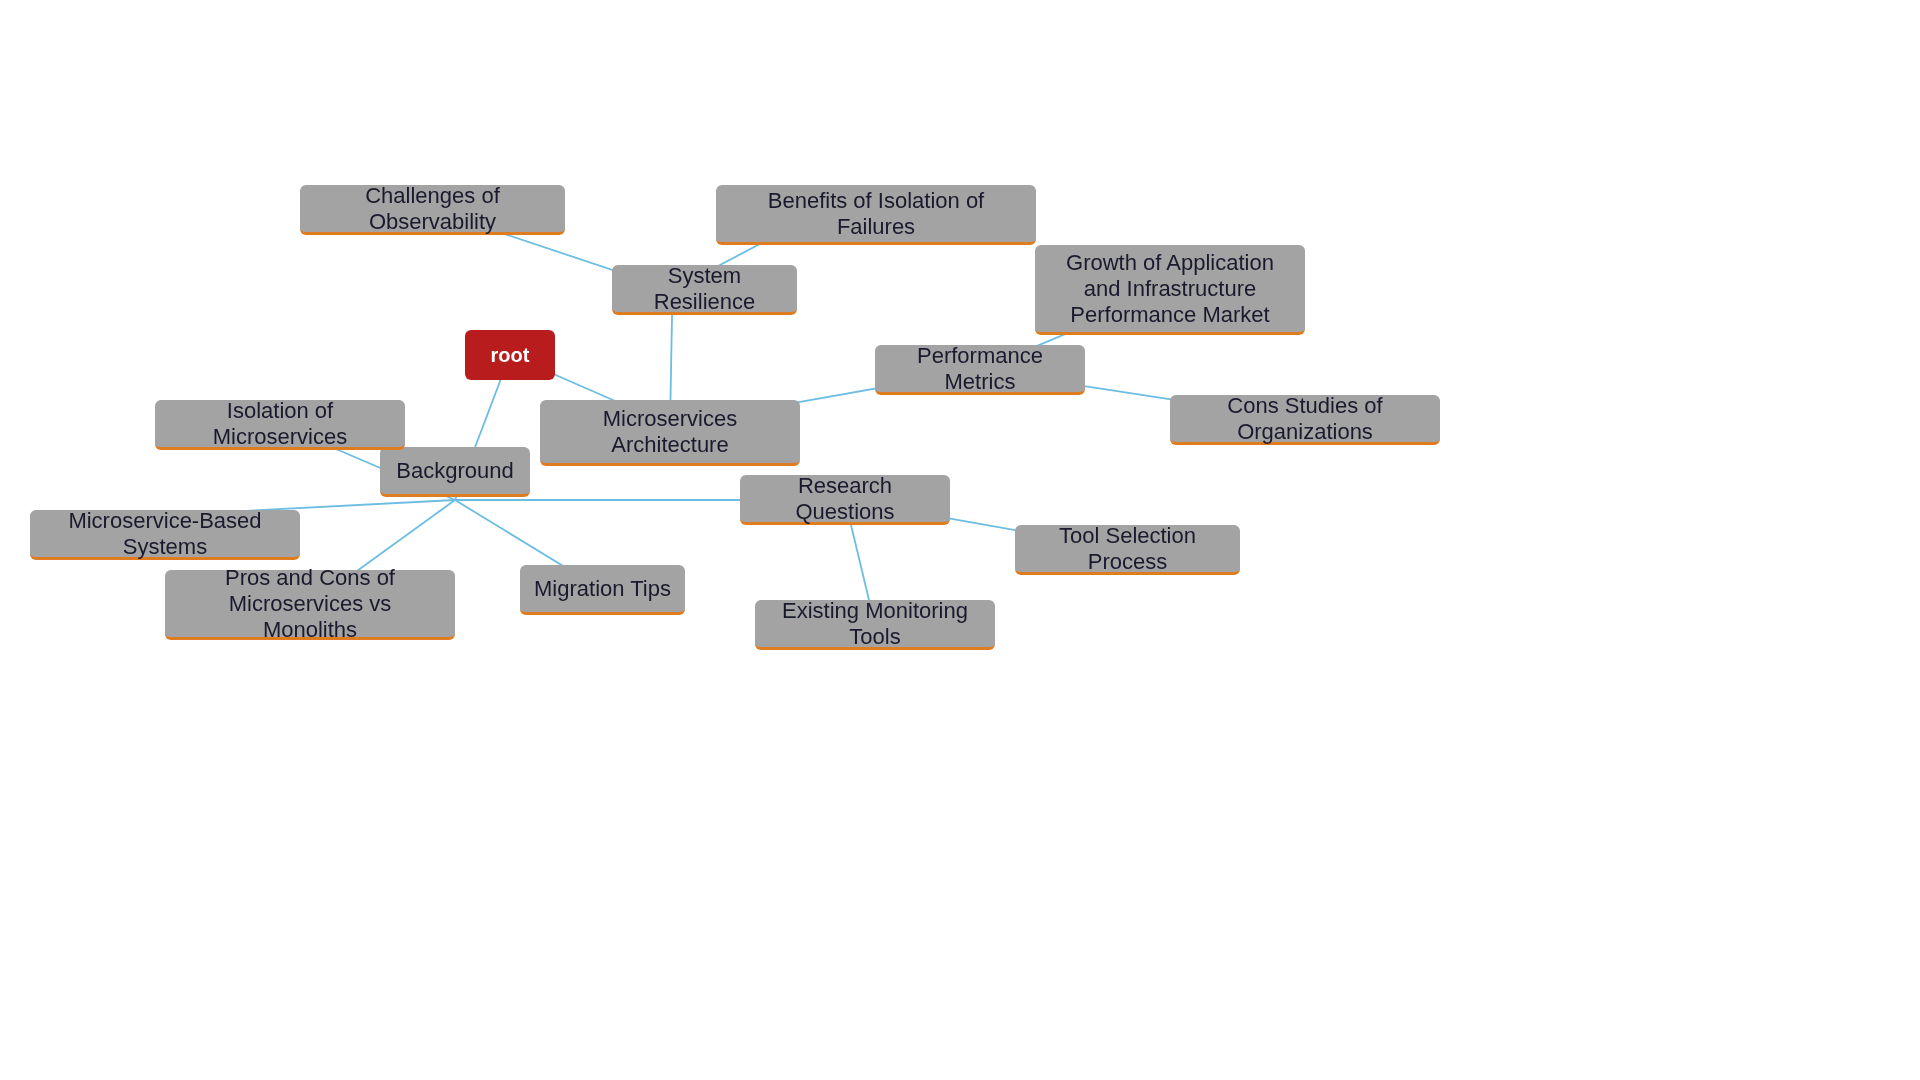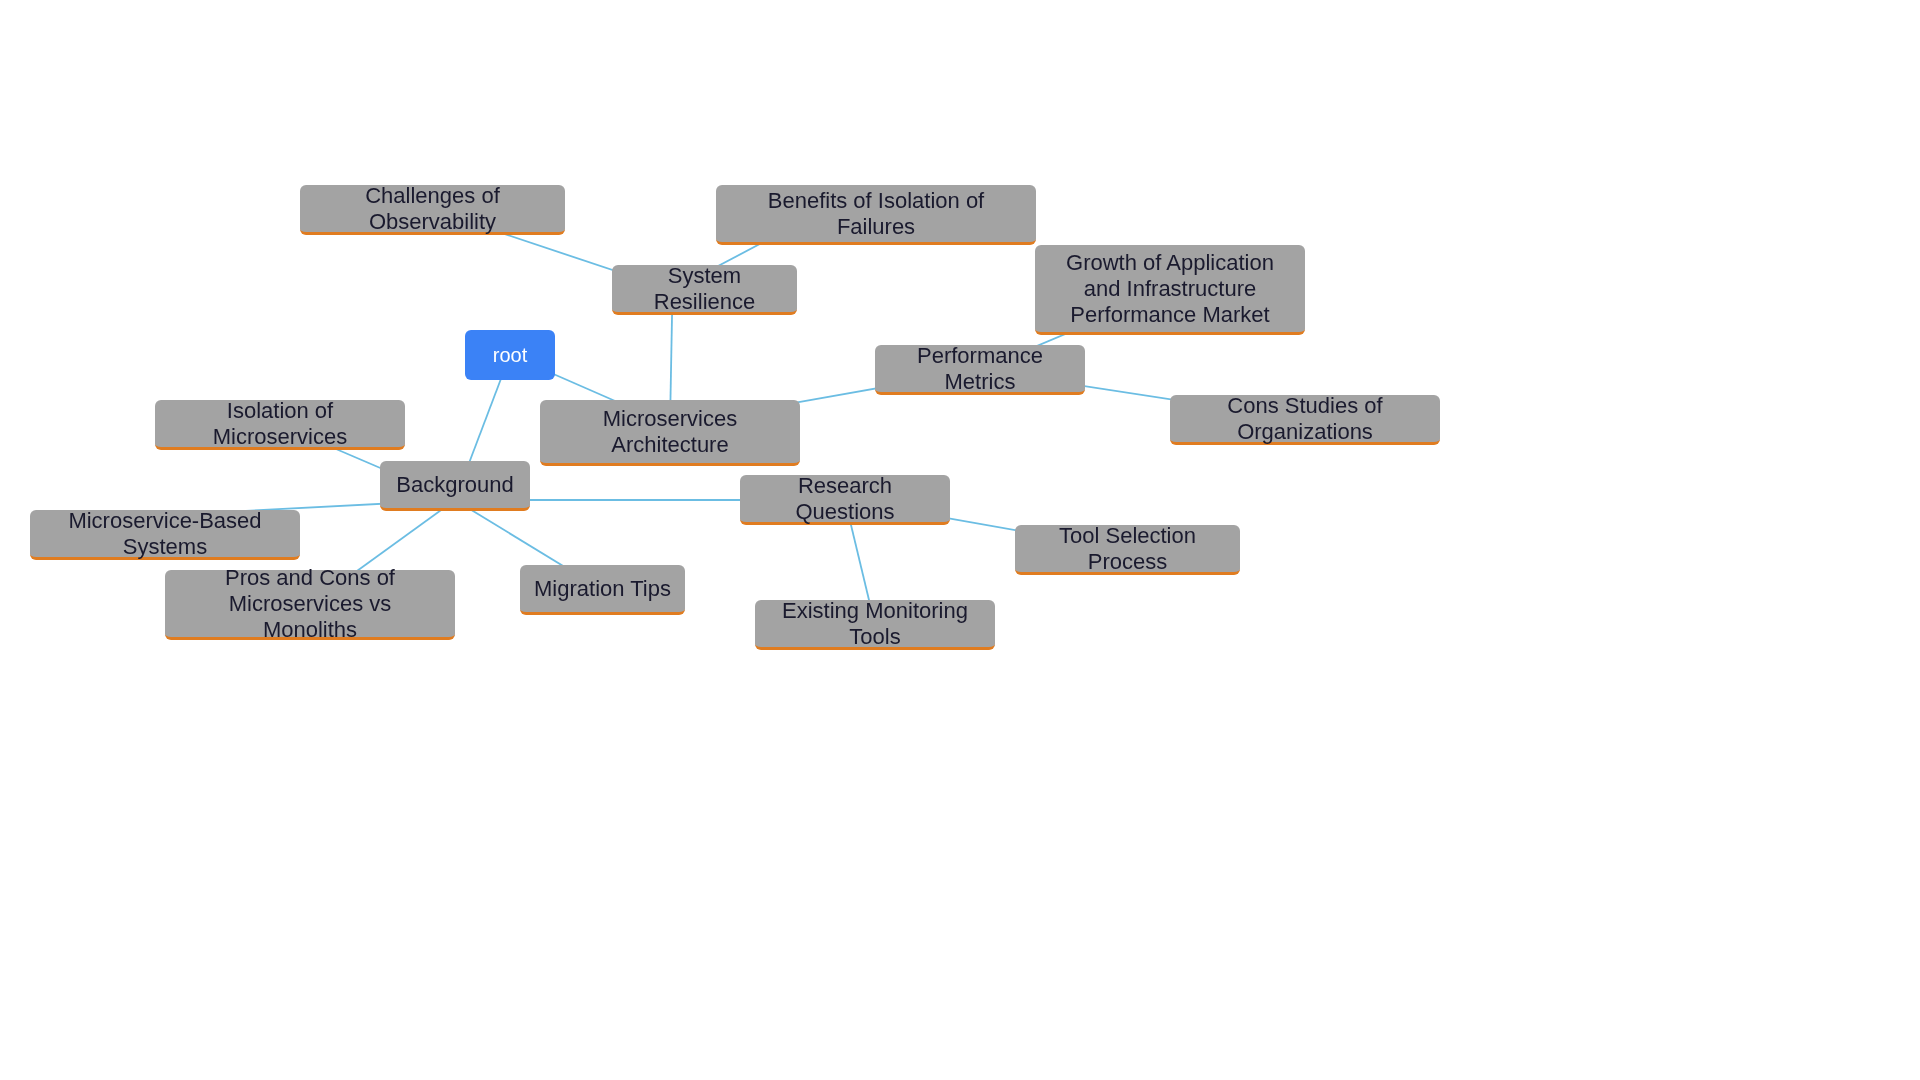--- a/index.html
+++ b/index.html
@@ -22,24 +22,24 @@
       position: absolute;
       border-radius: 6px;
       display: flex;
       align-items: center;
       justify-content: center;
       text-align: center;
       cursor: pointer;
       user-select: none;
     }
     .node-root {
-      background: #3b82f6;
+      background: #b91c1c;
       color: #ffffff;
       font-size: 20px;
-      font-weight: 400;
+      font-weight: 700;
       width: 90px;
       height: 50px;
     }
     .node-blue {
       background: #a3a3a3;
       color: #1a1a2e;
       font-size: 22px;
       font-weight: 400;
       border-bottom: 3px solid #e07c20;
       padding: 10px 14px;
@@ -68,21 +68,21 @@
 
 <div id="nodes-container">
     <div class="node node-root" style="left: 465px; top: 330px; width: 90px; height: 50px;">root</div>
     <div class="node node-blue" style="left: 540px; top: 400px; width: 260px; height: 66px;">Microservices Architecture</div>
     <div class="node node-blue" style="left: 612px; top: 265px; width: 185px; height: 50px;">System Resilience</div>
     <div class="node node-blue" style="left: 300px; top: 185px; width: 265px; height: 50px;">Challenges of Observability</div>
     <div class="node node-blue" style="left: 680px; top: 185px; width: 320px; height: 60px; margin-left: 36px;">Benefits of Isolation of Failures</div>
     <div class="node node-blue" style="left: 875px; top: 345px; width: 210px; height: 50px;">Performance Metrics</div>
     <div class="node node-blue" style="left: 1035px; top: 245px; width: 270px; height: 90px;">Growth of Application and Infrastructure Performance Market</div>
     <div class="node node-blue" style="left: 1170px; top: 395px; width: 270px; height: 50px;">Cons Studies of Organizations</div>
-    <div class="node node-blue" style="left: 380px; top: 461px; width: 150px; height: 50px;">Background</div>
+    <div class="node node-blue" style="left: 380px; top: 447px; width: 150px; height: 50px;">Background</div>
     <div class="node node-blue" style="left: 155px; top: 400px; width: 250px; height: 50px;">Isolation of Microservices</div>
     <div class="node node-blue" style="left: 30px; top: 490px; width: 270px; height: 50px; margin-top: 20px;">Microservice-Based Systems</div>
     <div class="node node-blue" style="left: 165px; top: 570px; width: 290px; height: 70px;">Pros and Cons of Microservices vs Monoliths</div>
     <div class="node node-blue" style="left: 520px; top: 565px; width: 165px; height: 50px;">Migration Tips</div>
     <div class="node node-blue" style="left: 740px; top: 475px; width: 210px; height: 50px;">Research Questions</div>
     <div class="node node-blue" style="left: 755px; top: 600px; width: 240px; height: 50px;">Existing Monitoring Tools</div>
     <div class="node node-blue" style="left: 1015px; top: 525px; width: 225px; height: 50px;">Tool Selection Process</div>
   </div>
 
 </body></html>

